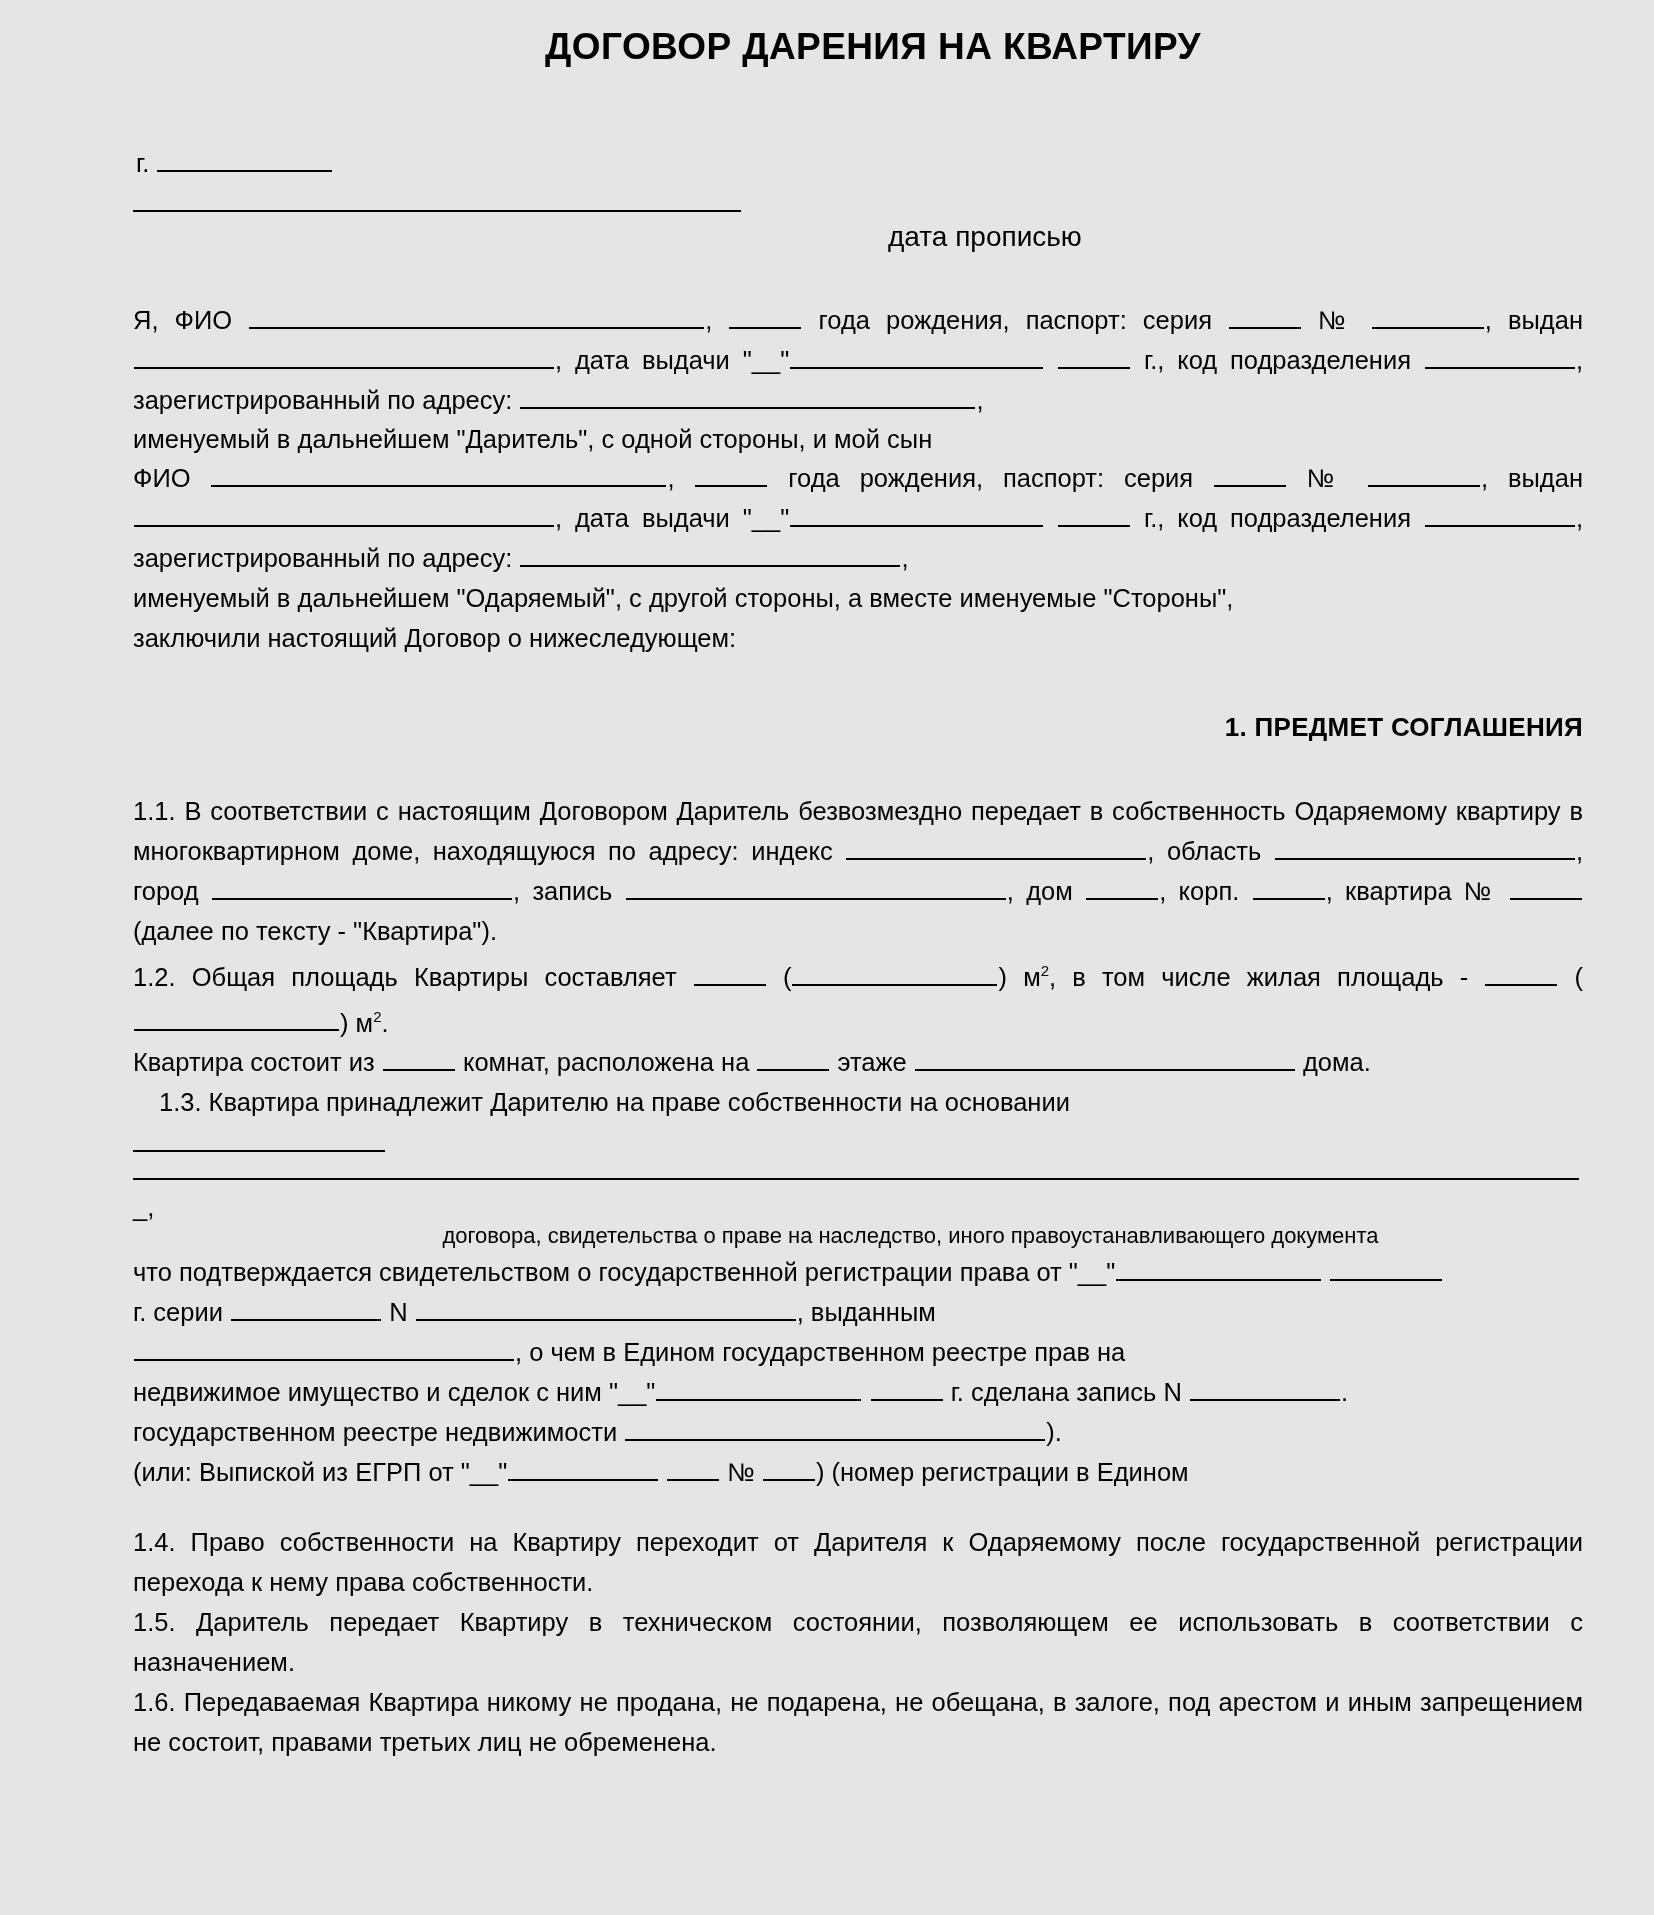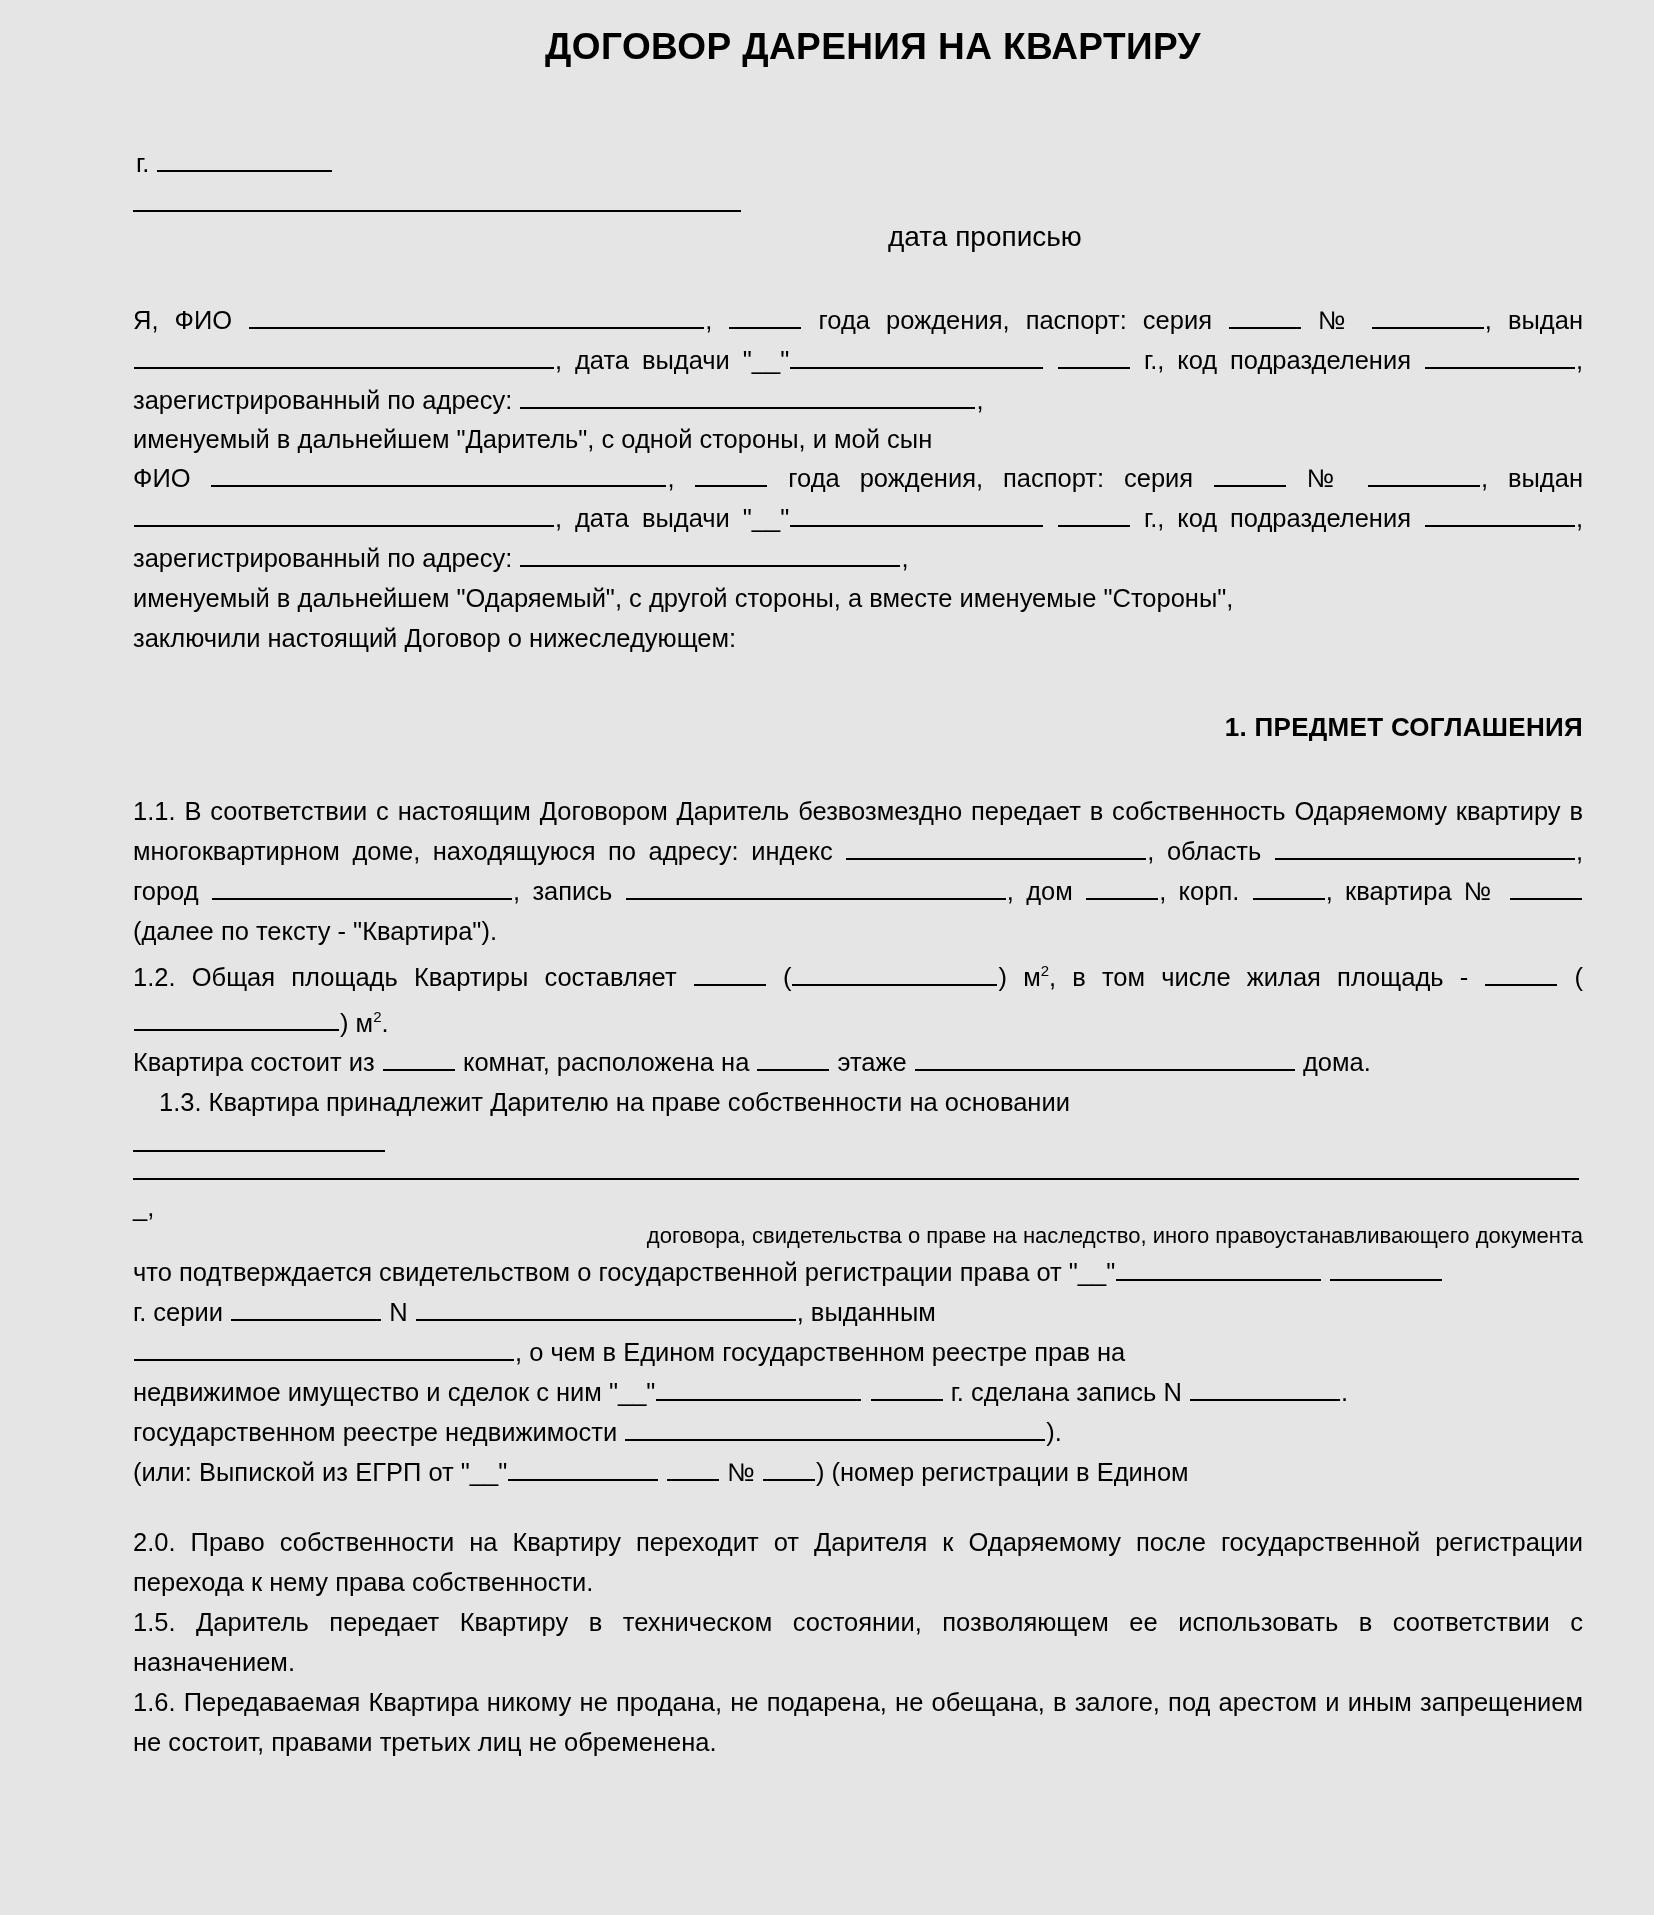--- a/index.html
+++ b/index.html
@@ -95,21 +95,21 @@
   .p-space-1 { margin-top: 48px; }
   .p-space-2 { margin-top: 30px; }
   .p-space-sm { margin-top: 0; }
 
   .indent-13 { padding-left: 26px; }
 
   .caption-small {
     font-size: 22px;
     line-height: 32px;
     padding-left: 105px;
-    text-align: right;
+    text-align: center;
   }
 
   .rule-wide {
     border-bottom: 2px solid #000;
     height: 0;
     width: 1446px;
     margin-top: 26px;
   }
   .rule-narrow {
     border-bottom: 2.5px solid #000;
@@ -254,21 +254,21 @@
       <span class="ul ul-5xl"></span><span>).</span>
     </div>
     <div class="blk left">
       <span>(или: Выпиской из ЕГРП от "__"</span><span class="ul ul-l"></span>
       <span class="ul ul-xs"></span>
       <span>№</span>
       <span class="ul ul-xs"></span><span>) (номер регистрации в Едином</span>
     </div>
 
     <div class="blk p-space-2">
-      <span>2.0.   Право   собственности   на   Квартиру   переходит   от   Дарителя   к   Одаряемому   после</span>
+      <span>1.4.   Право   собственности   на   Квартиру   переходит   от   Дарителя   к   Одаряемому   после</span>
       <span>государственной регистрации перехода к нему права собственности.</span>
     </div>
 
     <div class="blk">
       <span>1.5.  Даритель  передает  Квартиру  в  техническом  состоянии,  позволяющем  ее  использовать  в</span>
       <span>соответствии с назначением.</span>
     </div>
 
     <div class="blk">
       <span>1.6. Передаваемая Квартира никому не продана, не подарена, не обещана, в залоге, под арестом и</span>

